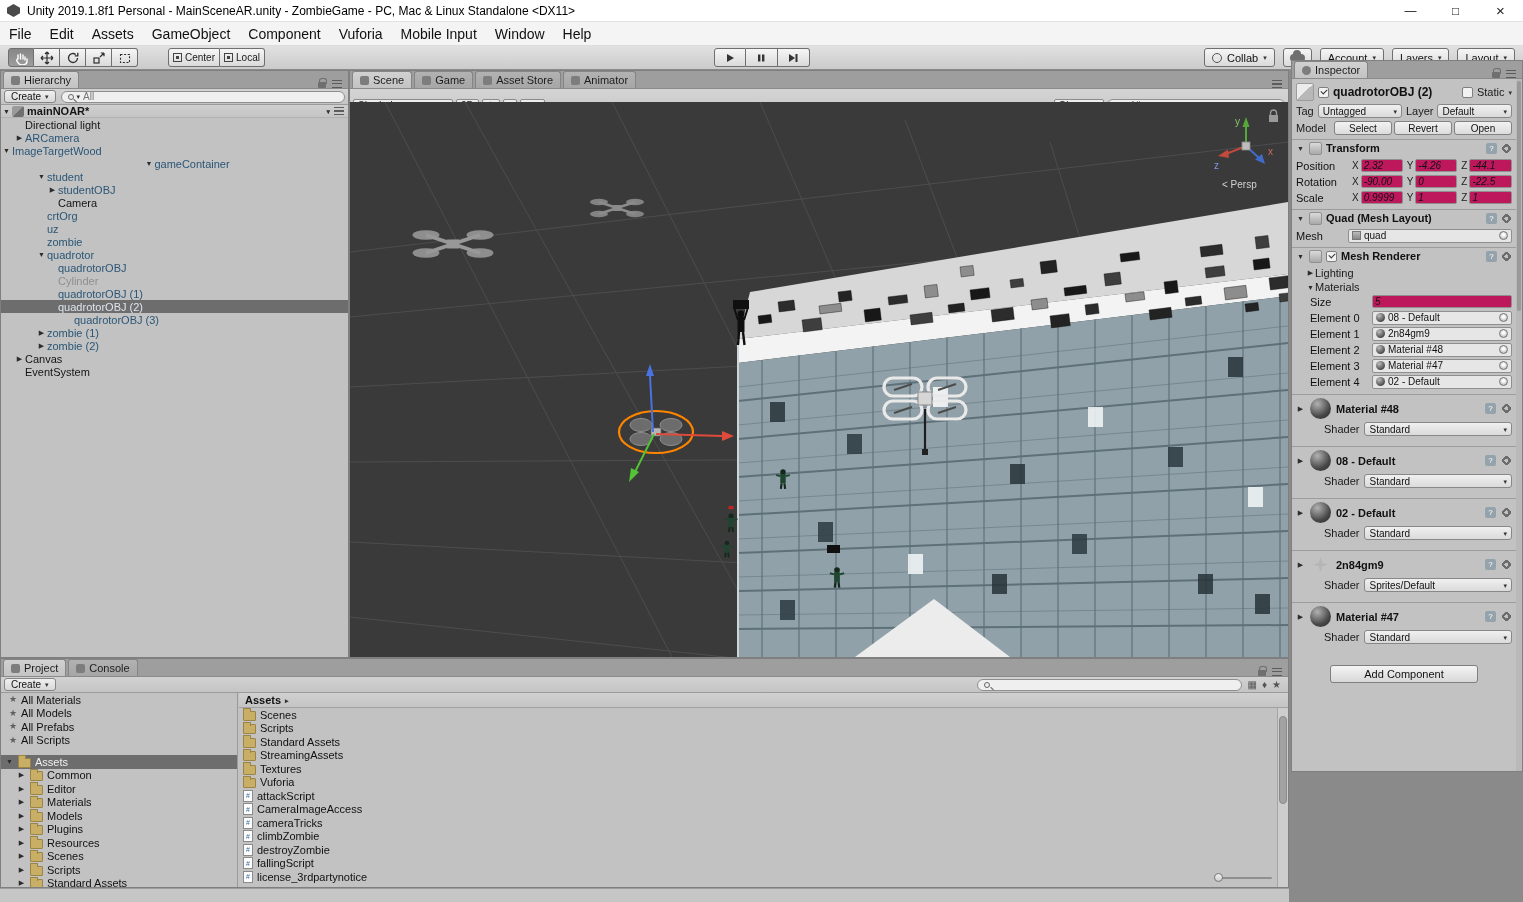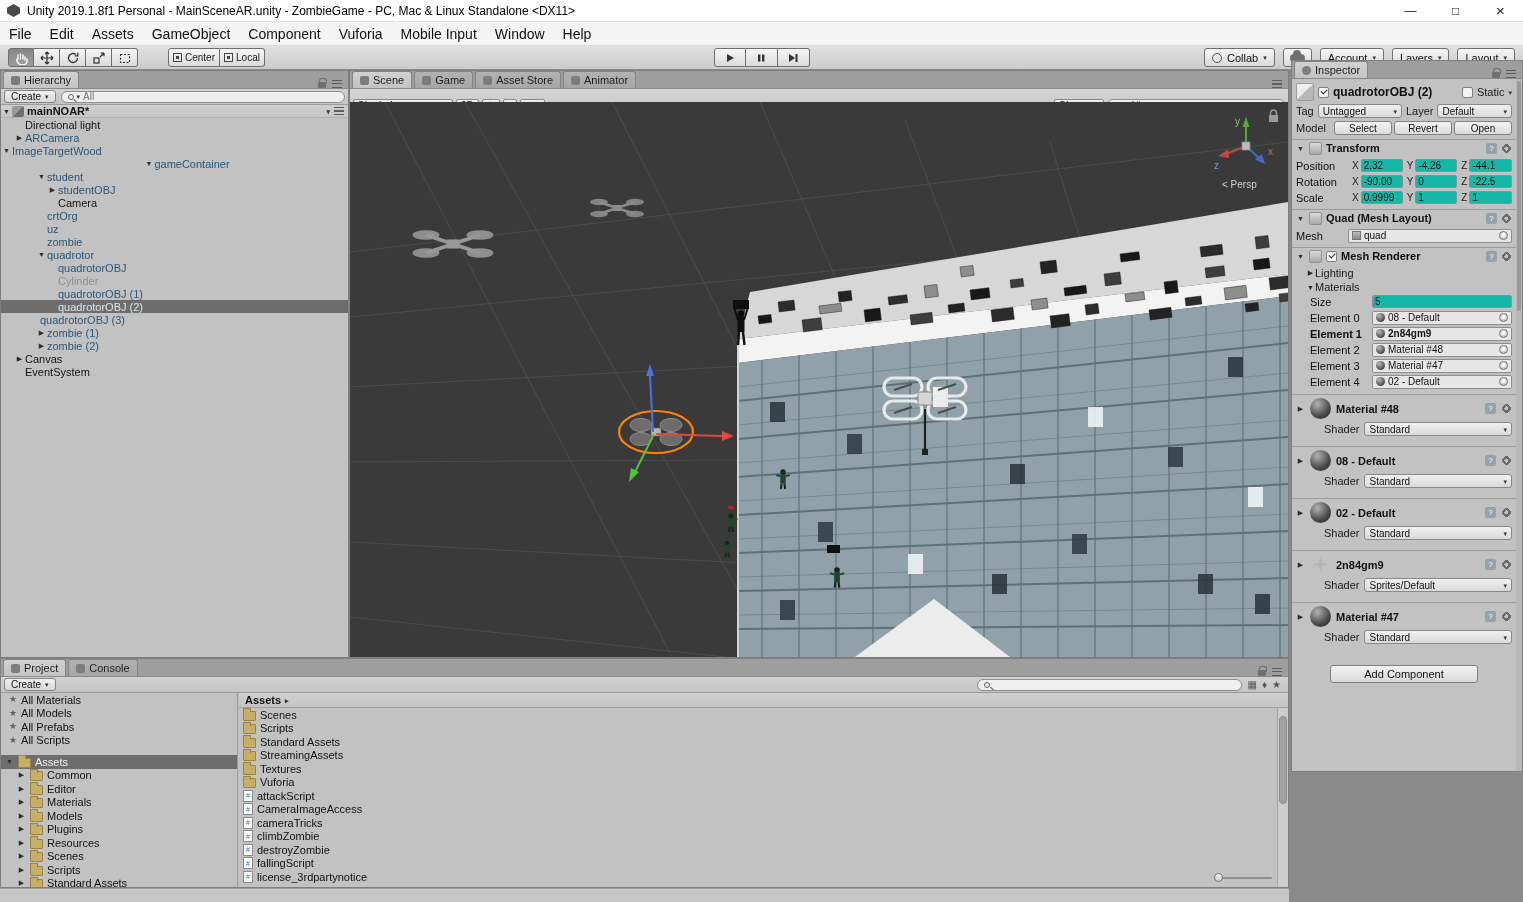--- a/index.html
+++ b/index.html
@@ -110,21 +110,21 @@
 .fold{width:9px;flex:none;font-size:7px;color:#2c2c2c;text-align:center;}
 .comp-icon{width:13px;height:13px;flex:none;border-radius:2px;background:linear-gradient(#dadada,#a9a9a9);border:1px solid #909090;}
 .comp-title{font-weight:bold;font-size:11px;flex:1;white-space:nowrap;}
 .help-icon{width:11px;height:11px;border-radius:2px;background:#93a2ab;color:#fff;font-size:8px;display:flex;align-items:center;justify-content:center;flex:none;}
 .gear-icon{width:11px;height:11px;border-radius:50%;background:radial-gradient(circle,#c2c2c2 0 2px,#6c6c6c 2px 4.2px,#c2c2c2 4.2px);flex:none;}
 .t-row{display:flex;align-items:center;height:15px;margin-bottom:1px;}
 .t-label{width:52px;font-size:11px;flex:none;}
 .t-label2{width:62px;font-size:11px;flex:none;}
 .axgroup{display:flex;align-items:center;flex:1;min-width:0;}
 .ax{font-size:10px;color:#222;margin:0 2px 0 4px;flex:none;}
-.numfield{flex:1;min-width:0;height:13px;background:#14b8a6;border:1px solid #8f8f8f;border-radius:2px;font-size:10px;line-height:11px;padding:0 2px;overflow:hidden;white-space:nowrap;}
+.numfield{flex:1;min-width:0;height:13px;background:#be185d;border:1px solid #8f8f8f;border-radius:2px;font-size:10px;line-height:11px;padding:0 2px;overflow:hidden;white-space:nowrap;font-style:italic;}
 .objfield{flex:1;min-width:0;height:14px;background:#e6e6e6;border:1px solid #8f8f8f;border-radius:2px;display:flex;align-items:center;gap:3px;padding:0 3px;font-size:10px;overflow:hidden;white-space:nowrap;}
 .obj-pick{margin-left:auto;flex:none;width:9px;height:9px;border-radius:50%;border:1px solid #767676;background:radial-gradient(circle at 50% 40%,#fdfdfd 1px,#c2c2c2 4px);}
 .mini-sphere{width:9px;height:9px;border-radius:50%;background:radial-gradient(circle at 35% 30%,#bdbdbd,#4d4d4d 70%);flex:none;}
 .mini-grid{width:9px;height:9px;flex:none;background:linear-gradient(#bbb,#888);border:1px solid #777;}
 .foldrow{display:flex;align-items:center;height:14px;padding-left:10px;}
 .mat-block{border-top:1px solid #9c9c9c;margin:5px -4px 0 -4px;padding:3px 4px 5px 4px;}
 .mat-head{display:flex;align-items:center;gap:5px;}
 .mat-sphere{width:21px;height:21px;border-radius:50%;background:radial-gradient(circle at 35% 28%,#b2b2b2,#474747 62%,#2d2d2d);flex:none;}
 .mat-sprite{width:15px;height:15px;margin:3px;background:#b5b5b5;clip-path:polygon(50% 0,62% 38%,100% 50%,62% 62%,50% 100%,38% 62%,0 50%,38% 38%);flex:none;}
 .mat-name{font-weight:bold;flex:1;font-size:11px;white-space:nowrap;}
@@ -331,21 +331,21 @@
             <span class="lbl disabled">Cylinder</span>
           </div>
           <div class="hrow" style="padding-left: 46px;">
             <span class="arr"></span>
             <span class="lbl prefab">quadrotorOBJ (1)</span>
           </div>
           <div class="hrow selected" style="padding-left: 46px;">
             <span class="arr"></span>
             <span class="lbl prefab">quadrotorOBJ (2)</span>
           </div>
-          <div class="hrow" style="padding-left: 28px;">
+          <div class="hrow" style="padding-left: 46px; margin-left: 16px;">
             <span class="arr"></span>
             <span class="lbl prefab">quadrotorOBJ (3)</span>
           </div>
           <div class="hrow" style="padding-left: 35px;">
             <span class="arr">▶</span>
             <span class="lbl prefab">zombie (1)</span>
           </div>
           <div class="hrow" style="padding-left: 35px;">
             <span class="arr">▶</span>
             <span class="lbl prefab">zombie (2)</span>
@@ -927,21 +927,21 @@
       </div>
       <div id="element-rows">
           <div class="t-row" style="padding-left: 14px;">
             <span class="t-label2">Element 0</span>
             <div class="objfield">
               <span class="mini-sphere"></span>
               <span>08 - Default</span>
               <span class="obj-pick"></span>
             </div>
           </div>
-          <div class="t-row" style="padding-left: 14px; font-weight: bold;">
+          <div class="t-row" style="padding-left: 14px;">
             <span class="t-label2">Element 1</span>
             <div class="objfield">
               <span class="mini-sphere"></span>
               <span>2n84gm9</span>
               <span class="obj-pick"></span>
             </div>
           </div>
           <div class="t-row" style="padding-left: 14px;">
             <span class="t-label2">Element 2</span>
             <div class="objfield">

